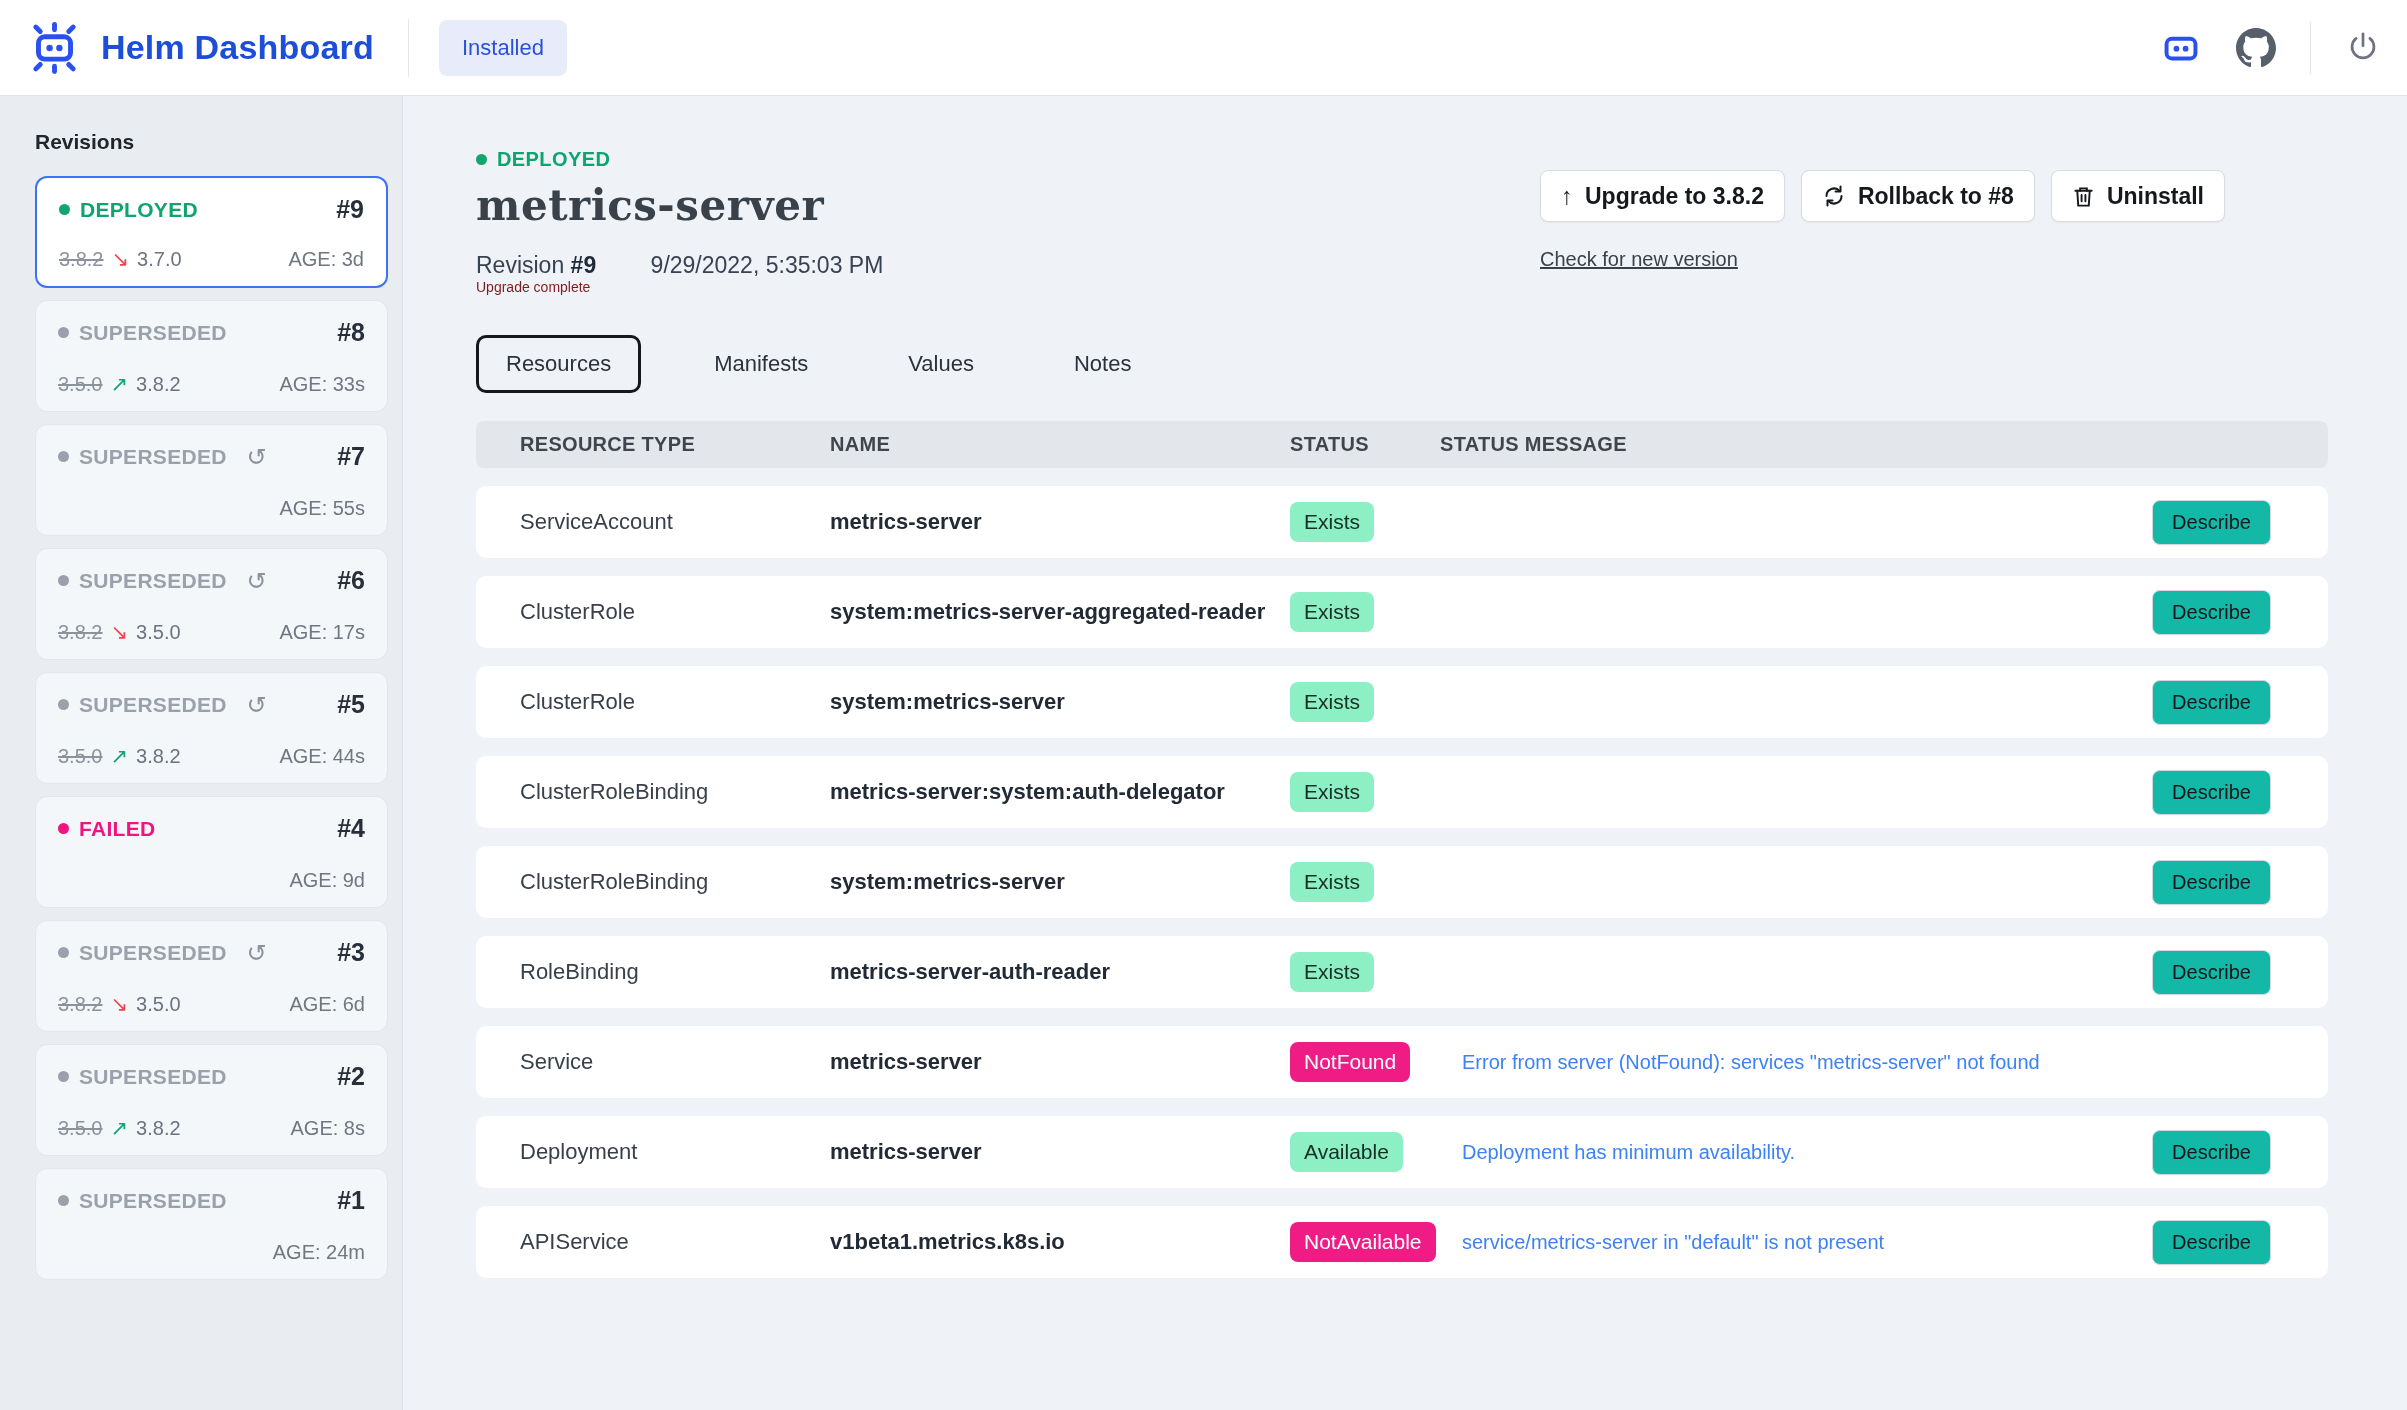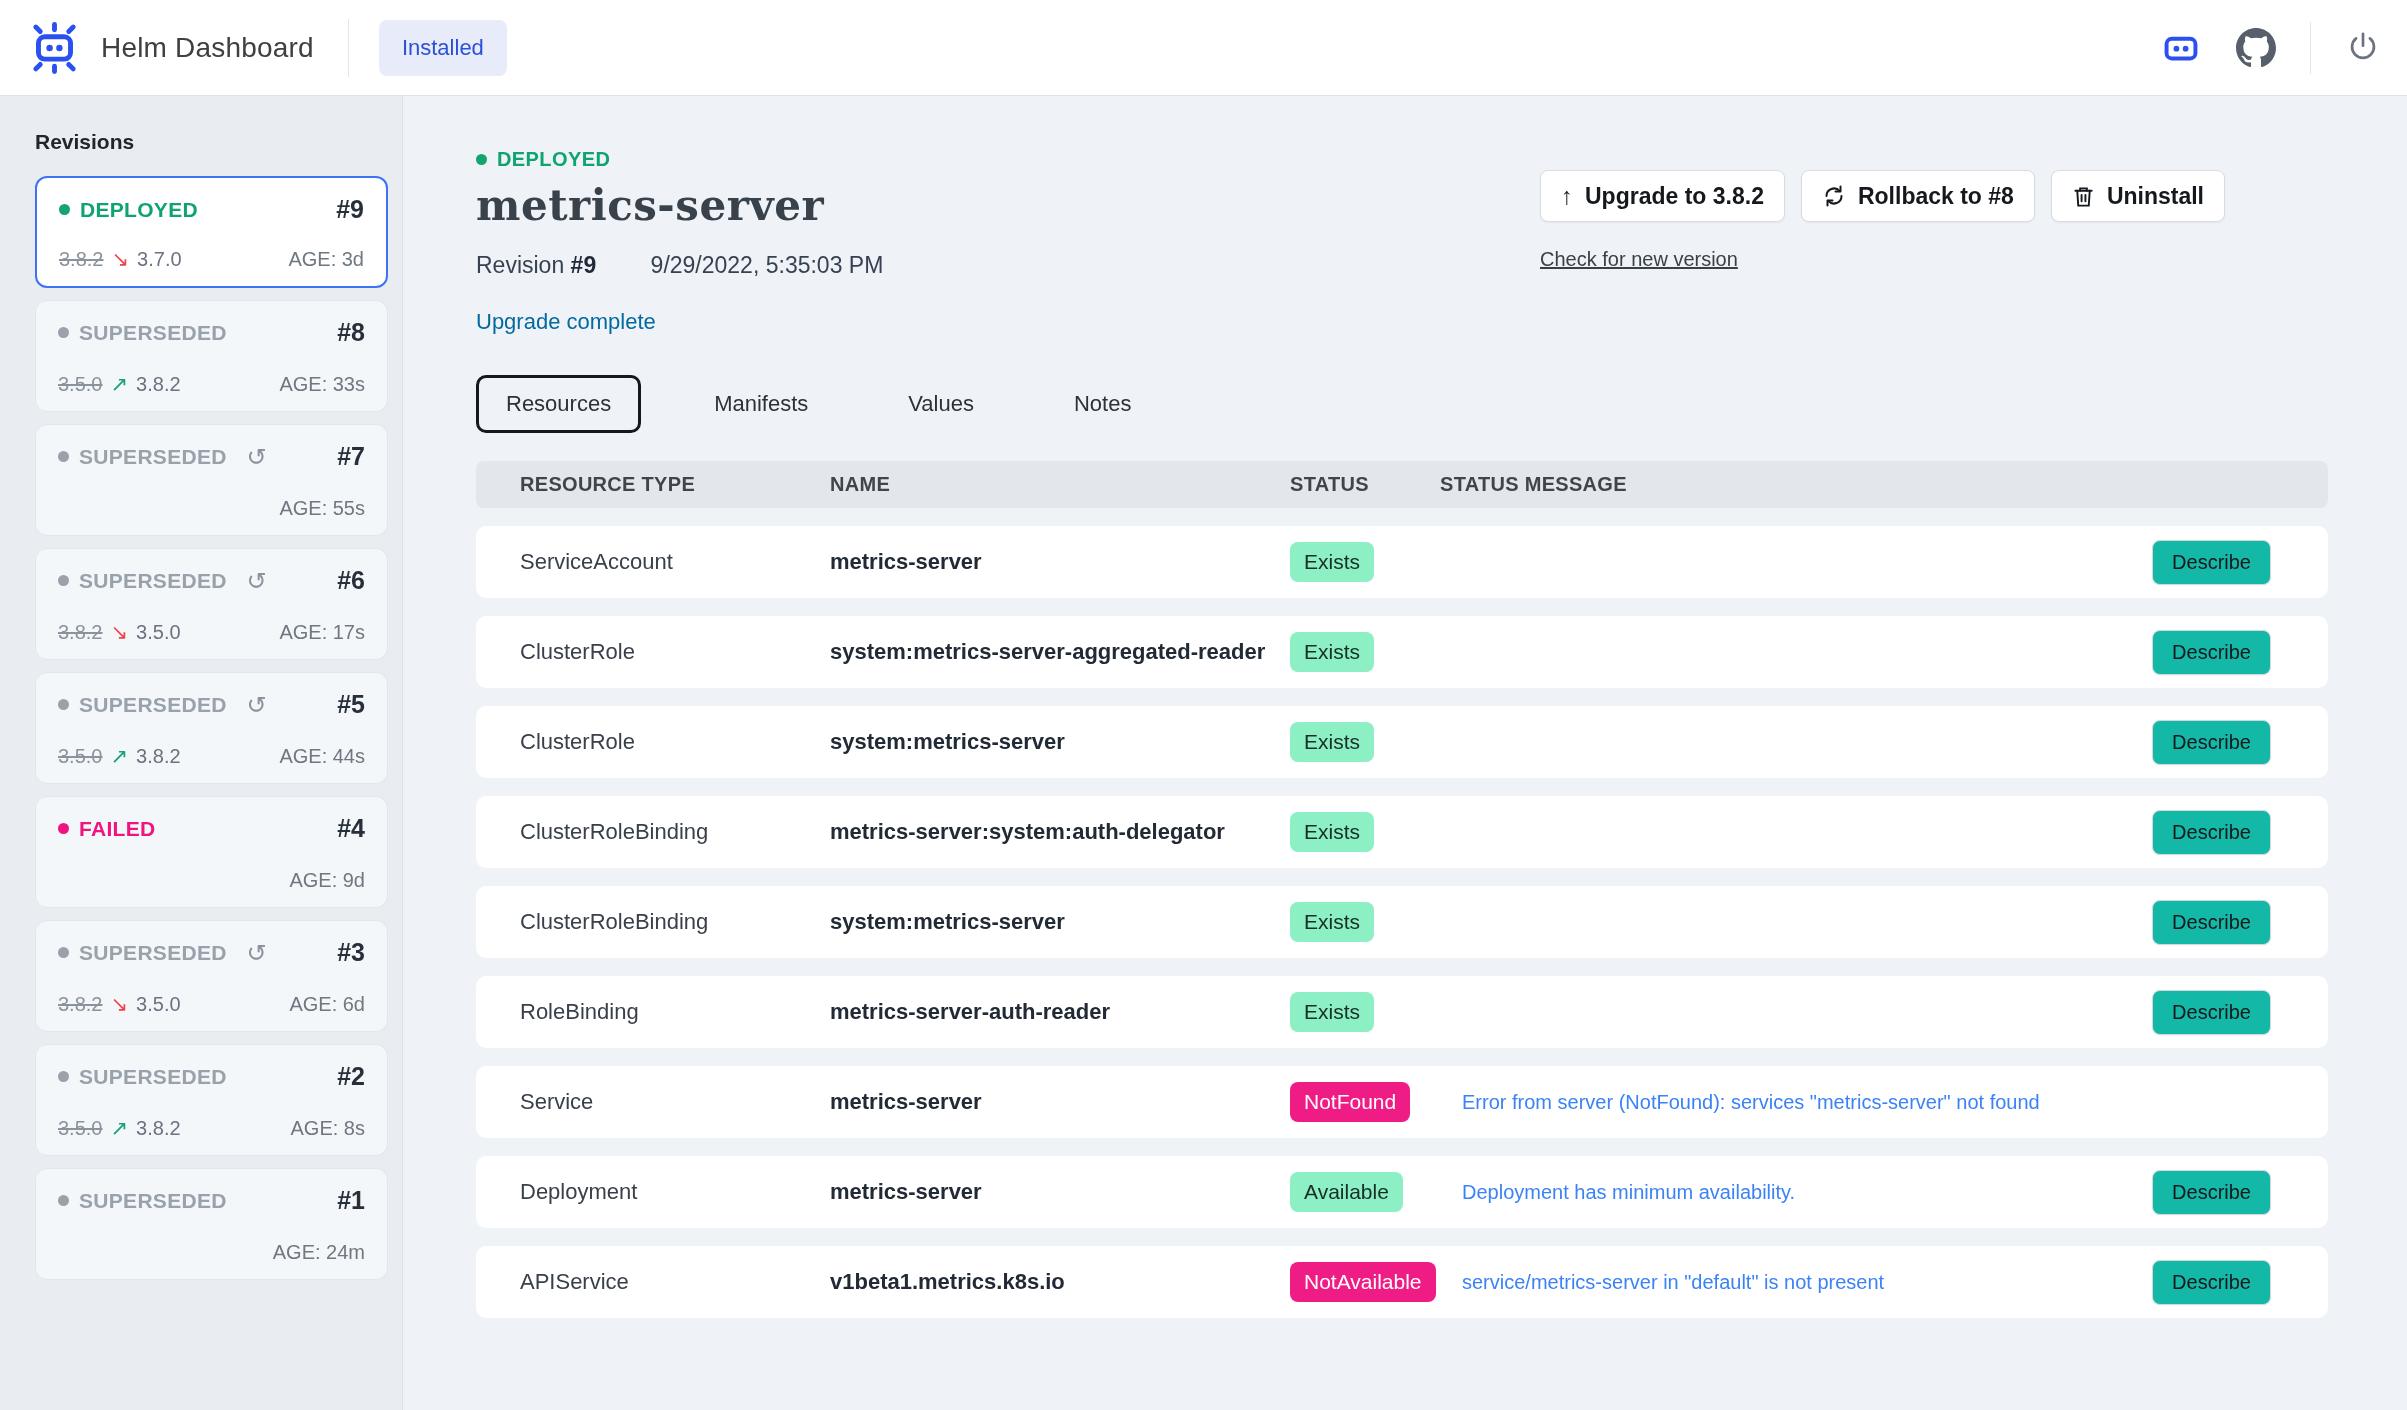--- a/index.html
+++ b/index.html
@@ -4,21 +4,21 @@
 <style>
   * { margin:0; padding:0; box-sizing:border-box; }
   html,body { background:#eff3f7; }
   body { font-family:"Liberation Sans","DejaVu Sans",sans-serif; color:#1f2937; }
   .app { width:2407px; min-height:1410px; background:#eff3f7; }
 
   
   .topbar { height:96px; background:#ffffff; border-bottom:1px solid #dfe3e8;
             display:flex; align-items:center; padding:0 26px; position:relative; }
   .brand { display:flex; align-items:center; gap:18px; }
-  .brand-title { font-size:28px; font-weight:400; color:#404040; letter-spacing:0.2px; }
+  .brand-title { font-size:34px; font-weight:700; color:#1d4ed8; letter-spacing:0.2px; }
   .vdiv { width:1px; height:58px; background:#e3e6eb; margin:0 30px 0 34px; }
   .nav-tab { background:#e8ecfa; color:#2b50d8; font-size:22px; border:none;
              border-radius:8px; padding:15px 23px; font-family:inherit; cursor:pointer; }
   .topbar-right { margin-left:auto; display:flex; align-items:center; gap:34px; }
   .icon-btn { background:none; border:none; cursor:pointer; display:flex; align-items:center; }
   .vdiv2 { width:1px; height:52px; background:#e3e6eb; }
 
   
   .layout { display:flex; min-height:1314px; }
 
@@ -60,21 +60,21 @@
   .act-btn { display:flex; align-items:center; gap:12px; background:#ffffff; border:1px solid #d8dce1;
              border-radius:8px; padding:11px 20px; font-size:23px; font-weight:700; color:#15181d;
              font-family:inherit; cursor:pointer; box-shadow:0 1px 2px rgba(0,0,0,0.05); }
   .act-btn .uni { font-size:24px; font-weight:400; }
   .check-link { margin-top:26px; font-size:20px; color:#3a4048; text-decoration:underline; width:fit-content; }
 
   .meta-row { display:flex; gap:18px; margin-top:32px; }
   .meta-badge { background:#d2e7f9; border-radius:7px; padding:11px 17px; font-size:22px; color:#1b2430;
                 display:inline-flex; gap:9px; white-space:nowrap; }
   .meta-badge b { font-weight:700; }
-  .upgrade-note { margin-top:30px; font-size:22px; color:#0369a1; }
+  .upgrade-note { font-size:14px; color:#7f1d1d; }
 
   .tabs { display:flex; align-items:center; gap:46px; margin-top:40px; }
   .tab { font-size:22px; color:#2b323c; padding:13px 27px; background:none; border:none;
          font-family:inherit; cursor:pointer; }
   .tab.active { border:3px solid #15181d; border-radius:10px; font-weight:400; }
 
   
   .table { margin-top:28px; }
   .thead, .trow { display:grid; grid-template-columns:310px 460px 150px 1fr 160px; align-items:center;
                   padding-left:44px; }

